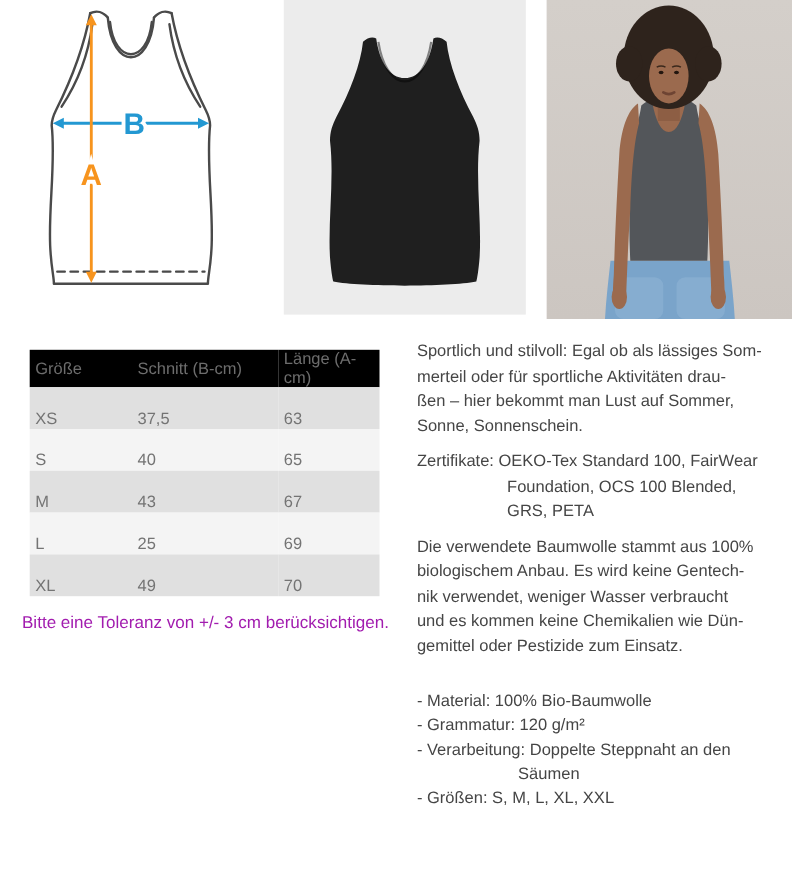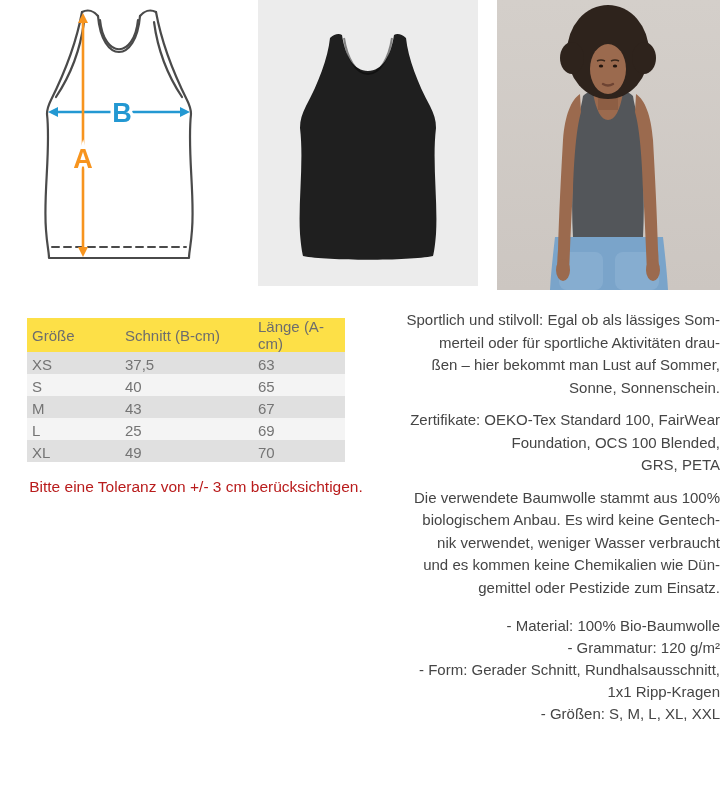--- a/index.html
+++ b/index.html
@@ -14,33 +14,33 @@
   #tile-product{left:258px;width:220px;height:286px;background:#ececec;}
   #tile-model{left:497px;width:223px;height:290px;background:#d0cbc6;}
   .tile svg{display:block;width:100%;height:100%;}
 
   
   #left-col{position:absolute;left:20px;top:318px;width:352px;}
   table{border-collapse:collapse;table-layout:fixed;width:318px;margin-left:7px;
         font-size:15px;color:#747474;}
   col.c1{width:93px;} col.c2{width:133px;} col.c3{width:92px;}
   th{font-weight:normal;text-align:left;height:26px;padding:0 0 0 5px;
-     background:#fde047;color:#6d6d6d;}
-  td{height:20px;padding:2px 0 0 5px;}
+     background:#000000;color:#6d6d6d;}
+  td{height:20px;padding:18px 0 0 5px;}
   tbody tr:nth-child(odd) td{background:#e0e0e0;}
   tbody tr:nth-child(even) td{background:#f4f4f4;}
-  #tolerance-note{margin:16px 0 0 0;font-size:15.5px;color:#b91c1c;white-space:nowrap;text-align:center;}
+  #tolerance-note{margin:16px 0 0 0;font-size:15.5px;color:#a21caf;white-space:nowrap;}
 
   
   #right-col{position:absolute;left:379px;top:309px;width:341px;
-             font-size:15px;color:#454545;text-align:right;}
+             font-size:15px;color:#454545;}
   .para{margin:0;white-space:pre-line;line-height:22.5px;}
   .para + .para{margin-top:10px;}
   .hang{padding-left:82px;text-indent:-82px;}
-  #detail-list{margin-top:16px;}
+  #detail-list{margin-top:28px;}
   .detail-item{white-space:pre-line;line-height:22px;
                padding-left:var(--ind,0px);text-indent:calc(-1 * var(--ind,0px));}
 </style>
 </head>
 <body>
 
 <div class="tile" id="tile-diagram">
   <svg viewBox="0 0 220 290">
 
     <g fill="none" stroke="#4a4a4a" stroke-width="2.2" stroke-linecap="round" stroke-linejoin="round">
@@ -180,17 +180,17 @@
 Foundation, OCS 100 Blended,
 GRS, PETA</p>
   <p class="para">Die verwendete Baumwolle stammt aus 100%
 biologischem Anbau. Es wird keine Gentech-
 nik verwendet, weniger Wasser verbraucht
 und es kommen keine Chemikalien wie Dün-
 gemittel oder Pestizide zum Einsatz.</p>
   <div id="detail-list">
     <div class="detail-item">- Material: 100% Bio-Baumwolle</div>
     <div class="detail-item">- Grammatur: 120 g/m²</div>
-    <div class="detail-item" style="--ind:59px">- Form: Gerader Schnitt, Rundhalsausschnitt,
-1x1 Ripp-Kragen</div>
+    <div class="detail-item" style="--ind:92px">- Verarbeitung: Doppelte Steppnaht an den
+Säumen</div>
     <div class="detail-item">- Größen: S, M, L, XL, XXL</div>
   </div>
 </div>
 
 </body></html>

